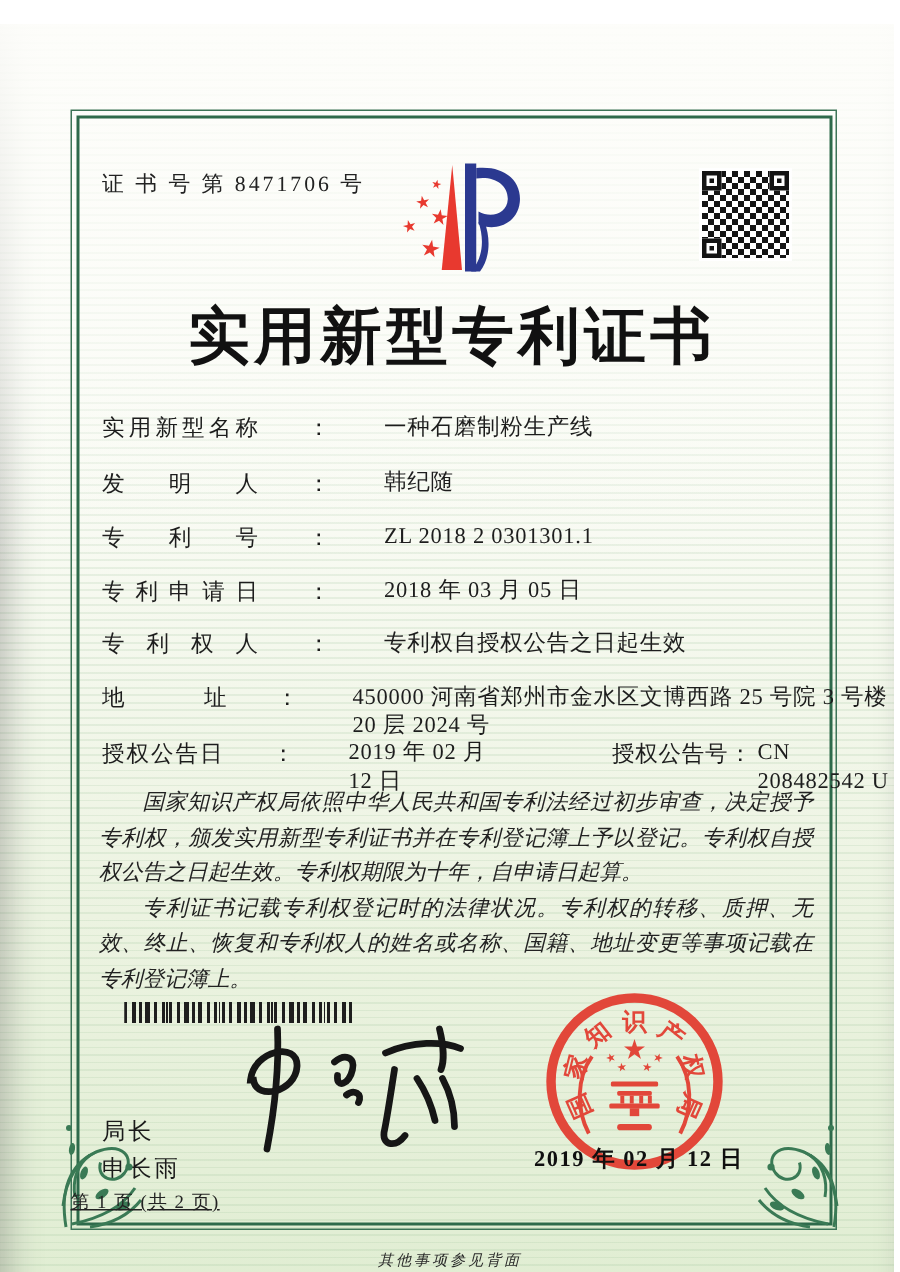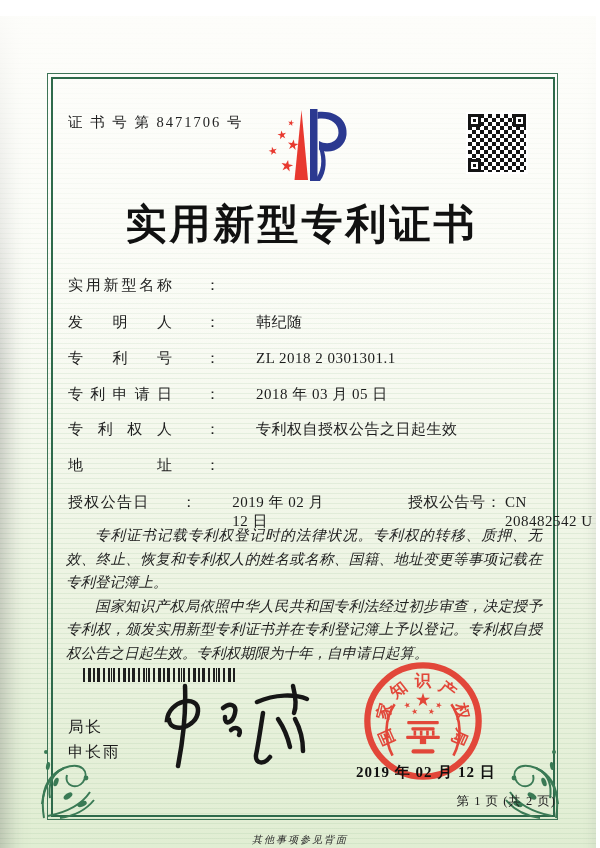--- a/index.html
+++ b/index.html
@@ -73,29 +73,29 @@
   }
   .body-text p{margin:0;text-indent:2em;}
   
   .barcode{
     left:83px;top:652px;width:152px;height:14px;
     background-image:
       repeating-linear-gradient(90deg,#1e1e1e 0 2px,rgba(0,0,0,0) 2px 5px),
       repeating-linear-gradient(90deg,#1e1e1e 0 1px,rgba(0,0,0,0) 1px 7px);
   }
   
-  .signer{left:68px;top:698px;font-size:15.5px;line-height:25px;color:#1a1a1a;letter-spacing:2px;}
+  .signer{left:68px;top:726px;font-size:15.5px;line-height:25px;color:#1a1a1a;letter-spacing:2px;}
   .signature{left:145px;top:664px;width:168px;height:92px;}
   
   .seal{left:360px;top:642px;width:126px;height:126px;opacity:.93;}
   .seal-date{
     left:356px;top:747px;font-size:15px;color:#101010;letter-spacing:1px;font-weight:600;
   }
   
-  .page-footer{left:47px;top:777px;width:509px;text-align:right;font-size:12.5px;color:#222;letter-spacing:1px;}
+  .page-footer{left:47px;top:777px;width:509px;text-align:left;font-size:12.5px;color:#222;letter-spacing:1px;text-decoration:underline;}
   .back-note{left:0;top:817px;width:600px;text-align:center;font-size:10px;font-style:italic;color:#2a2a2a;letter-spacing:2px;}
   
   .flourish{width:118px;height:112px;}
   .flourish.left{left:34px;top:692px;}
   .flourish.right{left:448px;top:692px;transform:scaleX(-1);}
 </style>
 </head>
 <body>
 
 <div class="page">
@@ -131,20 +131,21 @@
       <div class="finder tr"></div>
       <div class="finder bl"></div>
     </div>
   </div>
 
   <div class="abs doc-title">实用新型专利证书</div>
 
   <div class="frow" style="top:260px">
     <span class="flabel">实用新型名称</span>
       <span class="fcolon">：</span>
+    <span class="fvalue">一种石磨制粉生产线</span>
   </div>
   <div class="frow" style="top:297px">
     <span class="flabel">发明人</span>
       <span class="fcolon">：</span>
     <span class="fvalue">韩纪随</span>
   </div>
   <div class="frow" style="top:333px">
     <span class="flabel">专利号</span>
       <span class="fcolon">：</span>
     <span class="fvalue">ZL 2018 2 0301301.1</span>
@@ -155,35 +156,36 @@
     <span class="fvalue">2018 年 03 月 05 日</span>
   </div>
   <div class="frow" style="top:404px">
     <span class="flabel">专利权人</span>
       <span class="fcolon">：</span>
     <span class="fvalue">专利权自授权公告之日起生效</span>
   </div>
   <div class="frow" style="top:440px">
     <span class="flabel">地址</span>
       <span class="fcolon">：</span>
+    <span class="fvalue">450000 河南省郑州市金水区文博西路 25 号院 3 号楼 20 层 2024 号</span>
   </div>
   <div class="frow" style="top:477px">
     <span class="flabel">授权公告日</span>
       <span class="fcolon">：</span>
     <span class="fvalue">2019 年 02 月 12 日</span>
     <span class="grant-group2">
       <span class="flabel">授权公告号</span>
         <span class="fcolon">：</span>
       <span class="fvalue">CN 208482542 U</span>
     </span>
   </div>
 
   <div class="abs body-text">
+    <p>国家知识产权局依照中华人民共和国专利法经过初步审查，决定授予专利权，颁发实用新型专利证书并在专利登记簿上予以登记。专利权自授权公告之日起生效。专利权期限为十年，自申请日起算。</p>
     <p>专利证书记载专利权登记时的法律状况。专利权的转移、质押、无效、终止、恢复和专利权人的姓名或名称、国籍、地址变更等事项记载在专利登记簿上。</p>
-    <p>国家知识产权局依照中华人民共和国专利法经过初步审查，决定授予专利权，颁发实用新型专利证书并在专利登记簿上予以登记。专利权自授权公告之日起生效。专利权期限为十年，自申请日起算。</p>
   </div>
 
   <div class="abs barcode"></div>
 
   <div class="abs signer">
     <div>局长</div>
     <div>申长雨</div>
   </div>
 
   <svg class="abs signature" viewBox="0 0 168 92">

